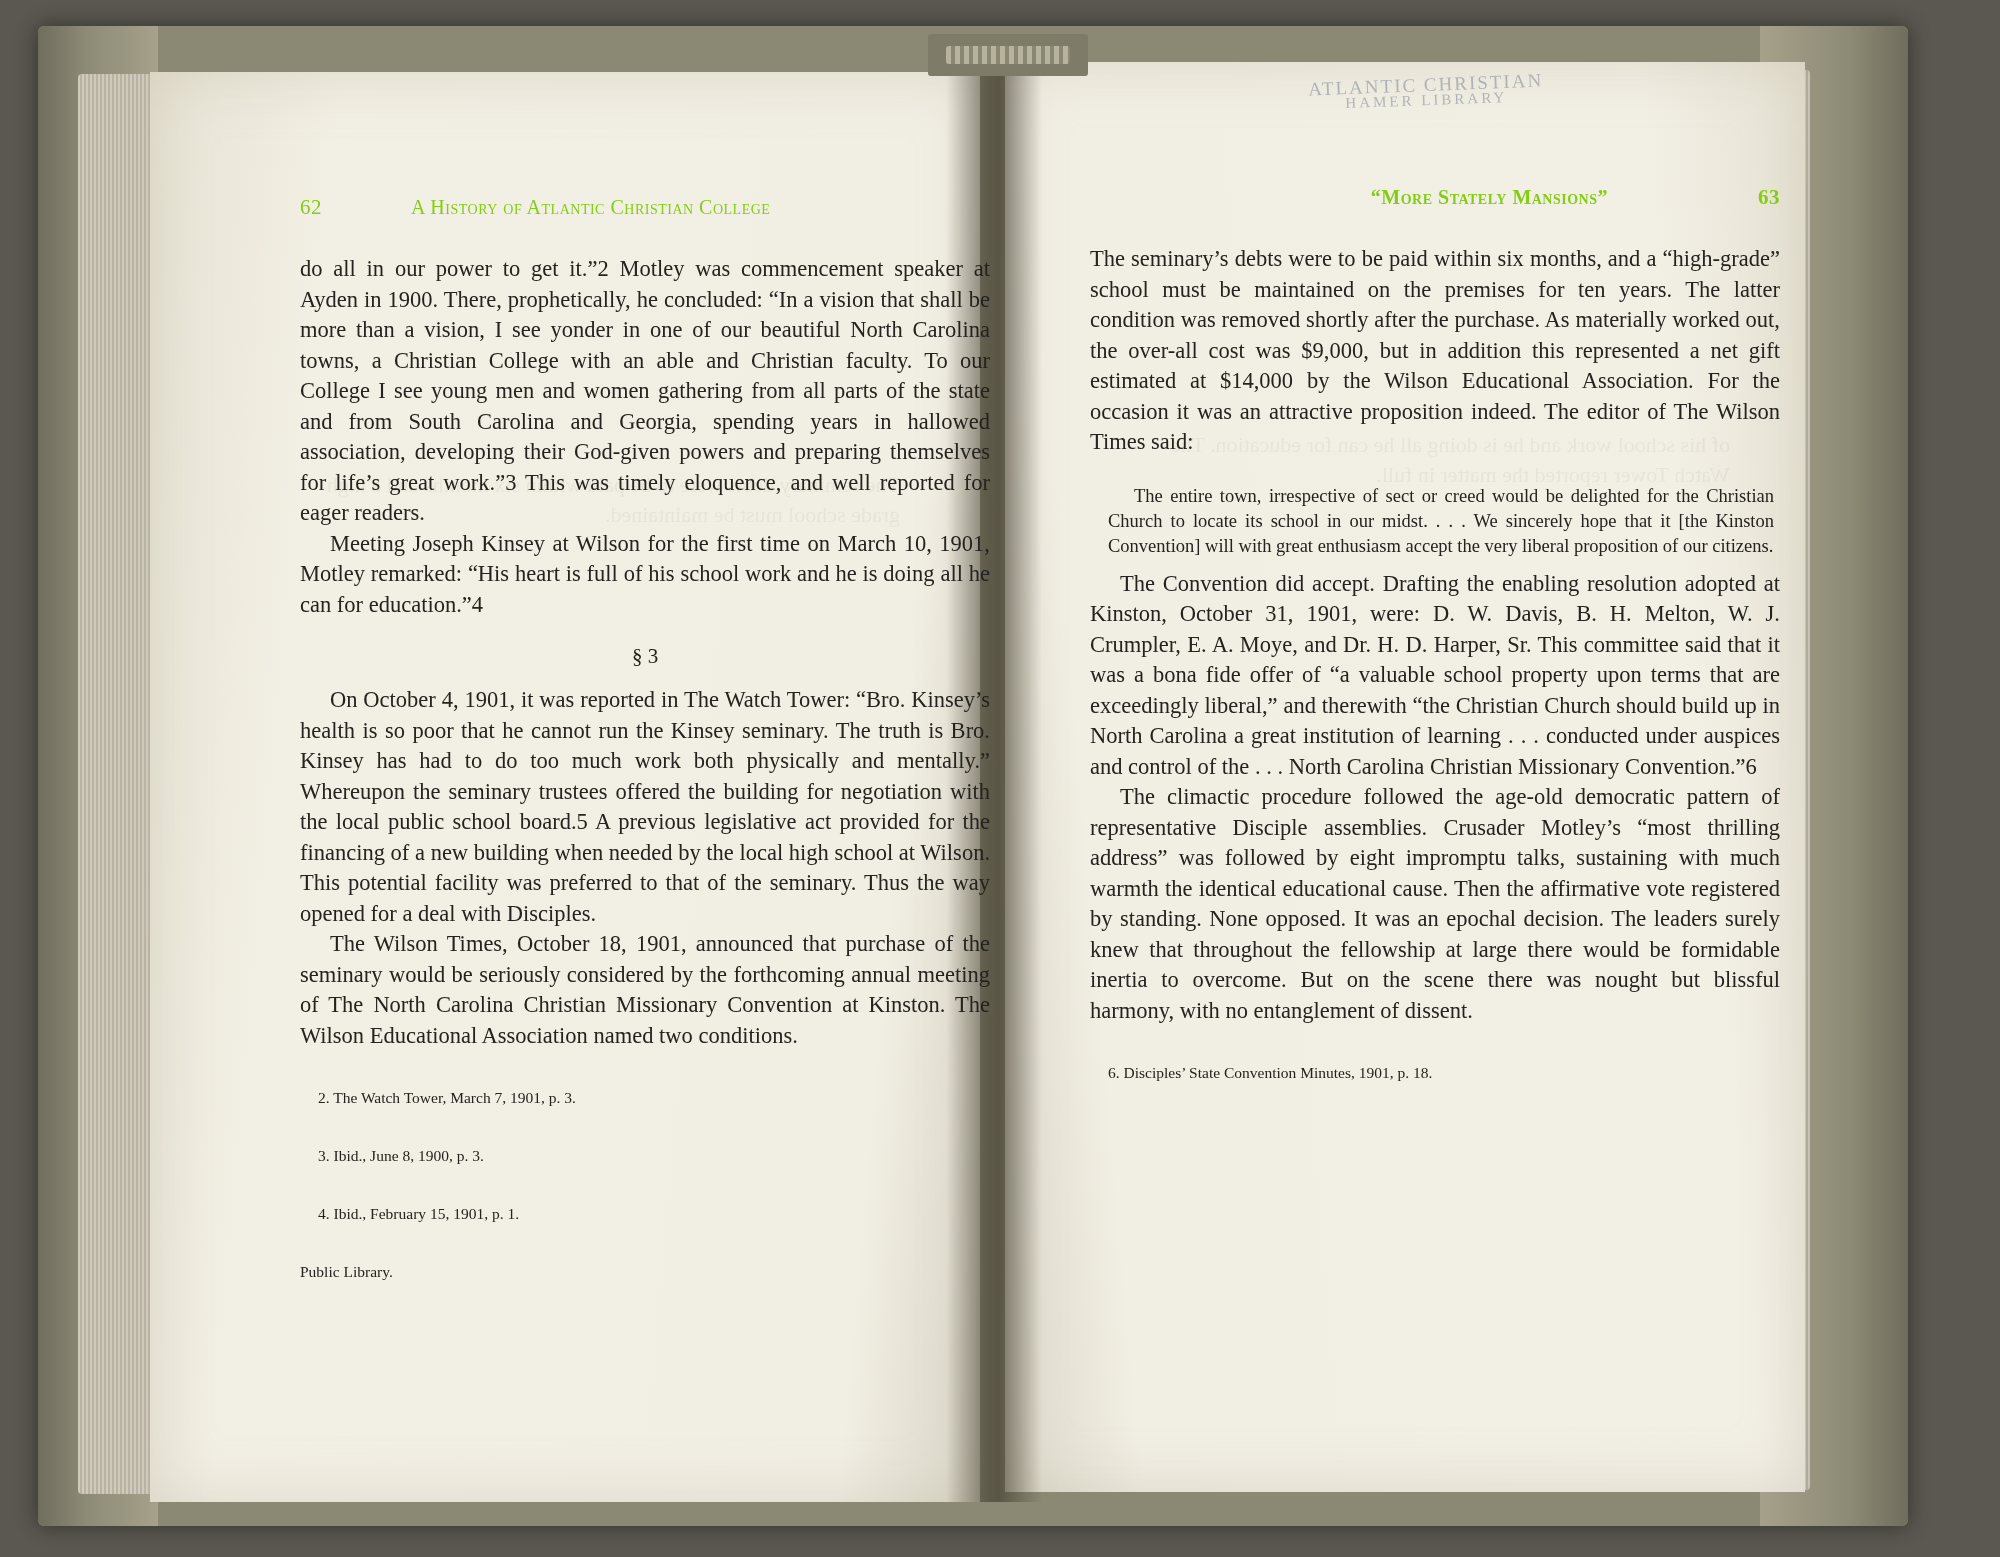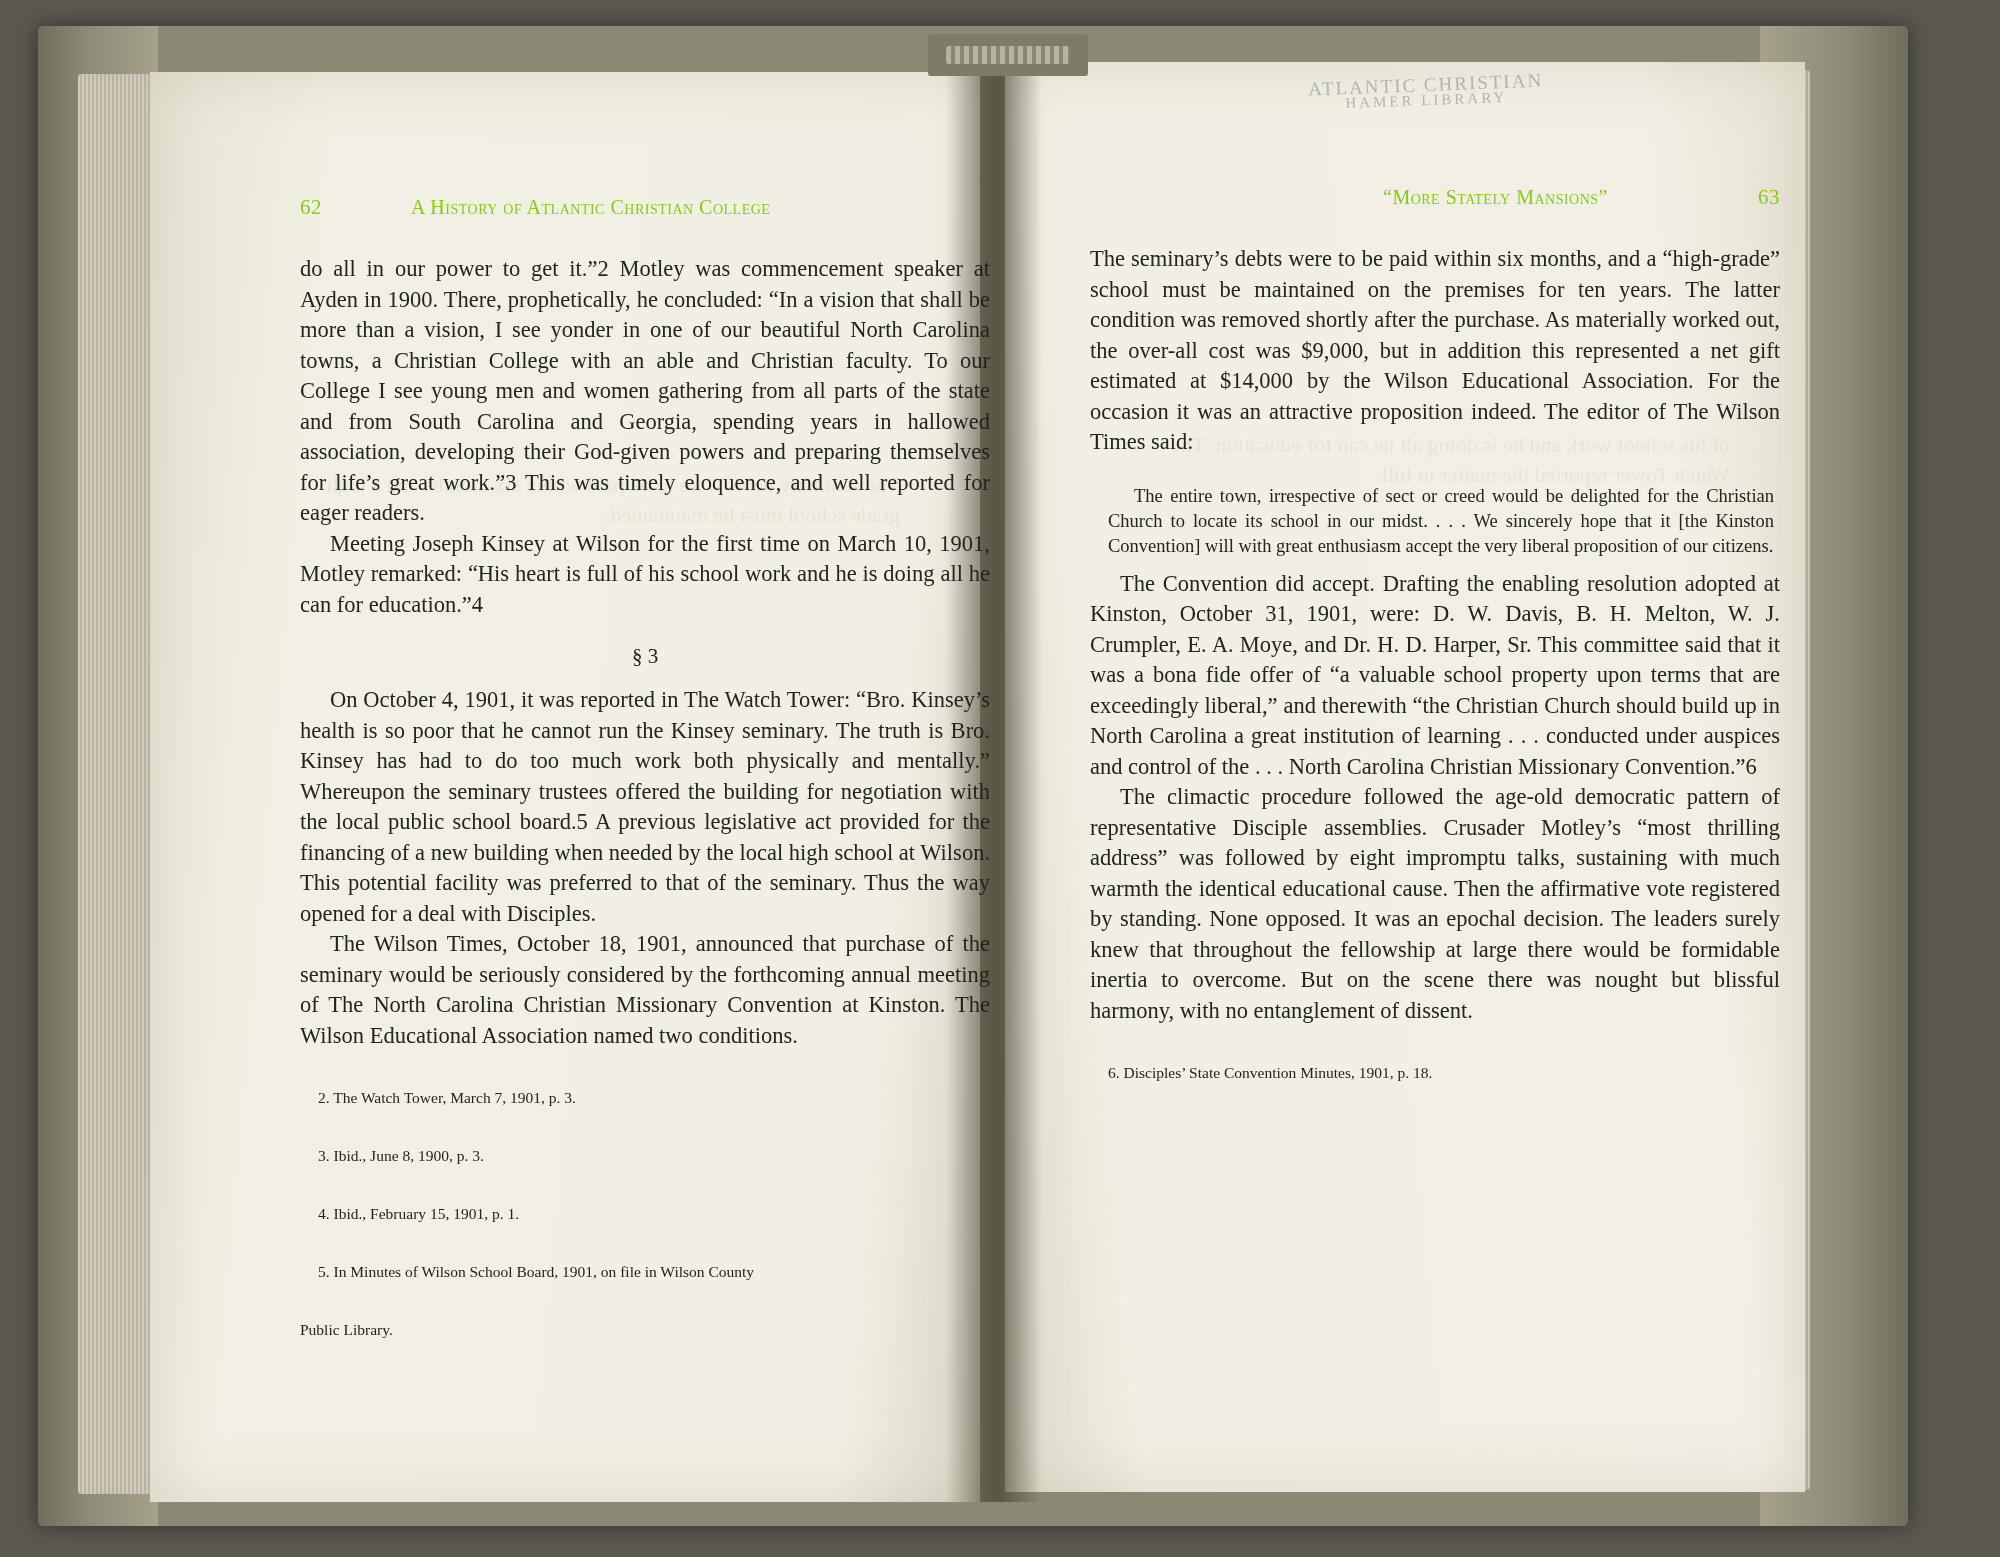--- a/index.html
+++ b/index.html
@@ -124,21 +124,21 @@
     letter-spacing: 0.5px;
     font-size: 20px;
     margin-bottom: 34px;
     color: #84cc16;
   }
   .running-head .folio {
     font-size: 21px;
     font-variant: normal;
   }
   .rh-left .title { margin-left: 89px; }
-  .rh-right { justify-content: flex-end; }
+  .rh-right { justify-content: flex-end; font-weight: bold; }
   .rh-right .title { margin-right: 150px; }
 
   p.body {
     margin: 0;
     font-size: 22.5px;
     line-height: 30.5px;
     text-align: justify;
     text-indent: 30px;
     hyphens: none;
   }
@@ -224,21 +224,20 @@
 
     <div class="sec-mark">§ 3</div>
 
     <p class="body">On October 4, 1901, it was reported in The Watch Tower: “Bro. Kinsey’s health is so poor that he cannot run the Kinsey seminary. The truth is Bro. Kinsey has had to do too much work both physically and mentally.” Whereupon the seminary trustees offered the building for negotiation with the local public school board.5 A previous legislative act provided for the financing of a new building when needed by the local high school at Wilson. This potential facility was preferred to that of the seminary. Thus the way opened for a deal with Disciples.</p>
     <p class="body">The Wilson Times, October 18, 1901, announced that purchase of the seminary would be seriously considered by the forthcoming annual meeting of The North Carolina Christian Missionary Convention at Kinston. The Wilson Educational Association named two conditions.</p>
 
     <div class="notes">
       <div>2. The Watch Tower, March 7, 1901, p. 3.</div>
       <div>3. Ibid., June 8, 1900, p. 3.</div>
       <div>4. Ibid., February 15, 1901, p. 1.</div>
-      <div>5. In Minutes of Wilson School Board, 1901, on file in Wilson County</div>
       <div class="cont">Public Library.</div>
     </div>
   </div>
 
   <div class="page-text page-right-col">
     <div class="running-head rh-right">
       <span class="title">“More Stately Mansions”</span>
       <span class="folio">63</span>
     </div>
 

